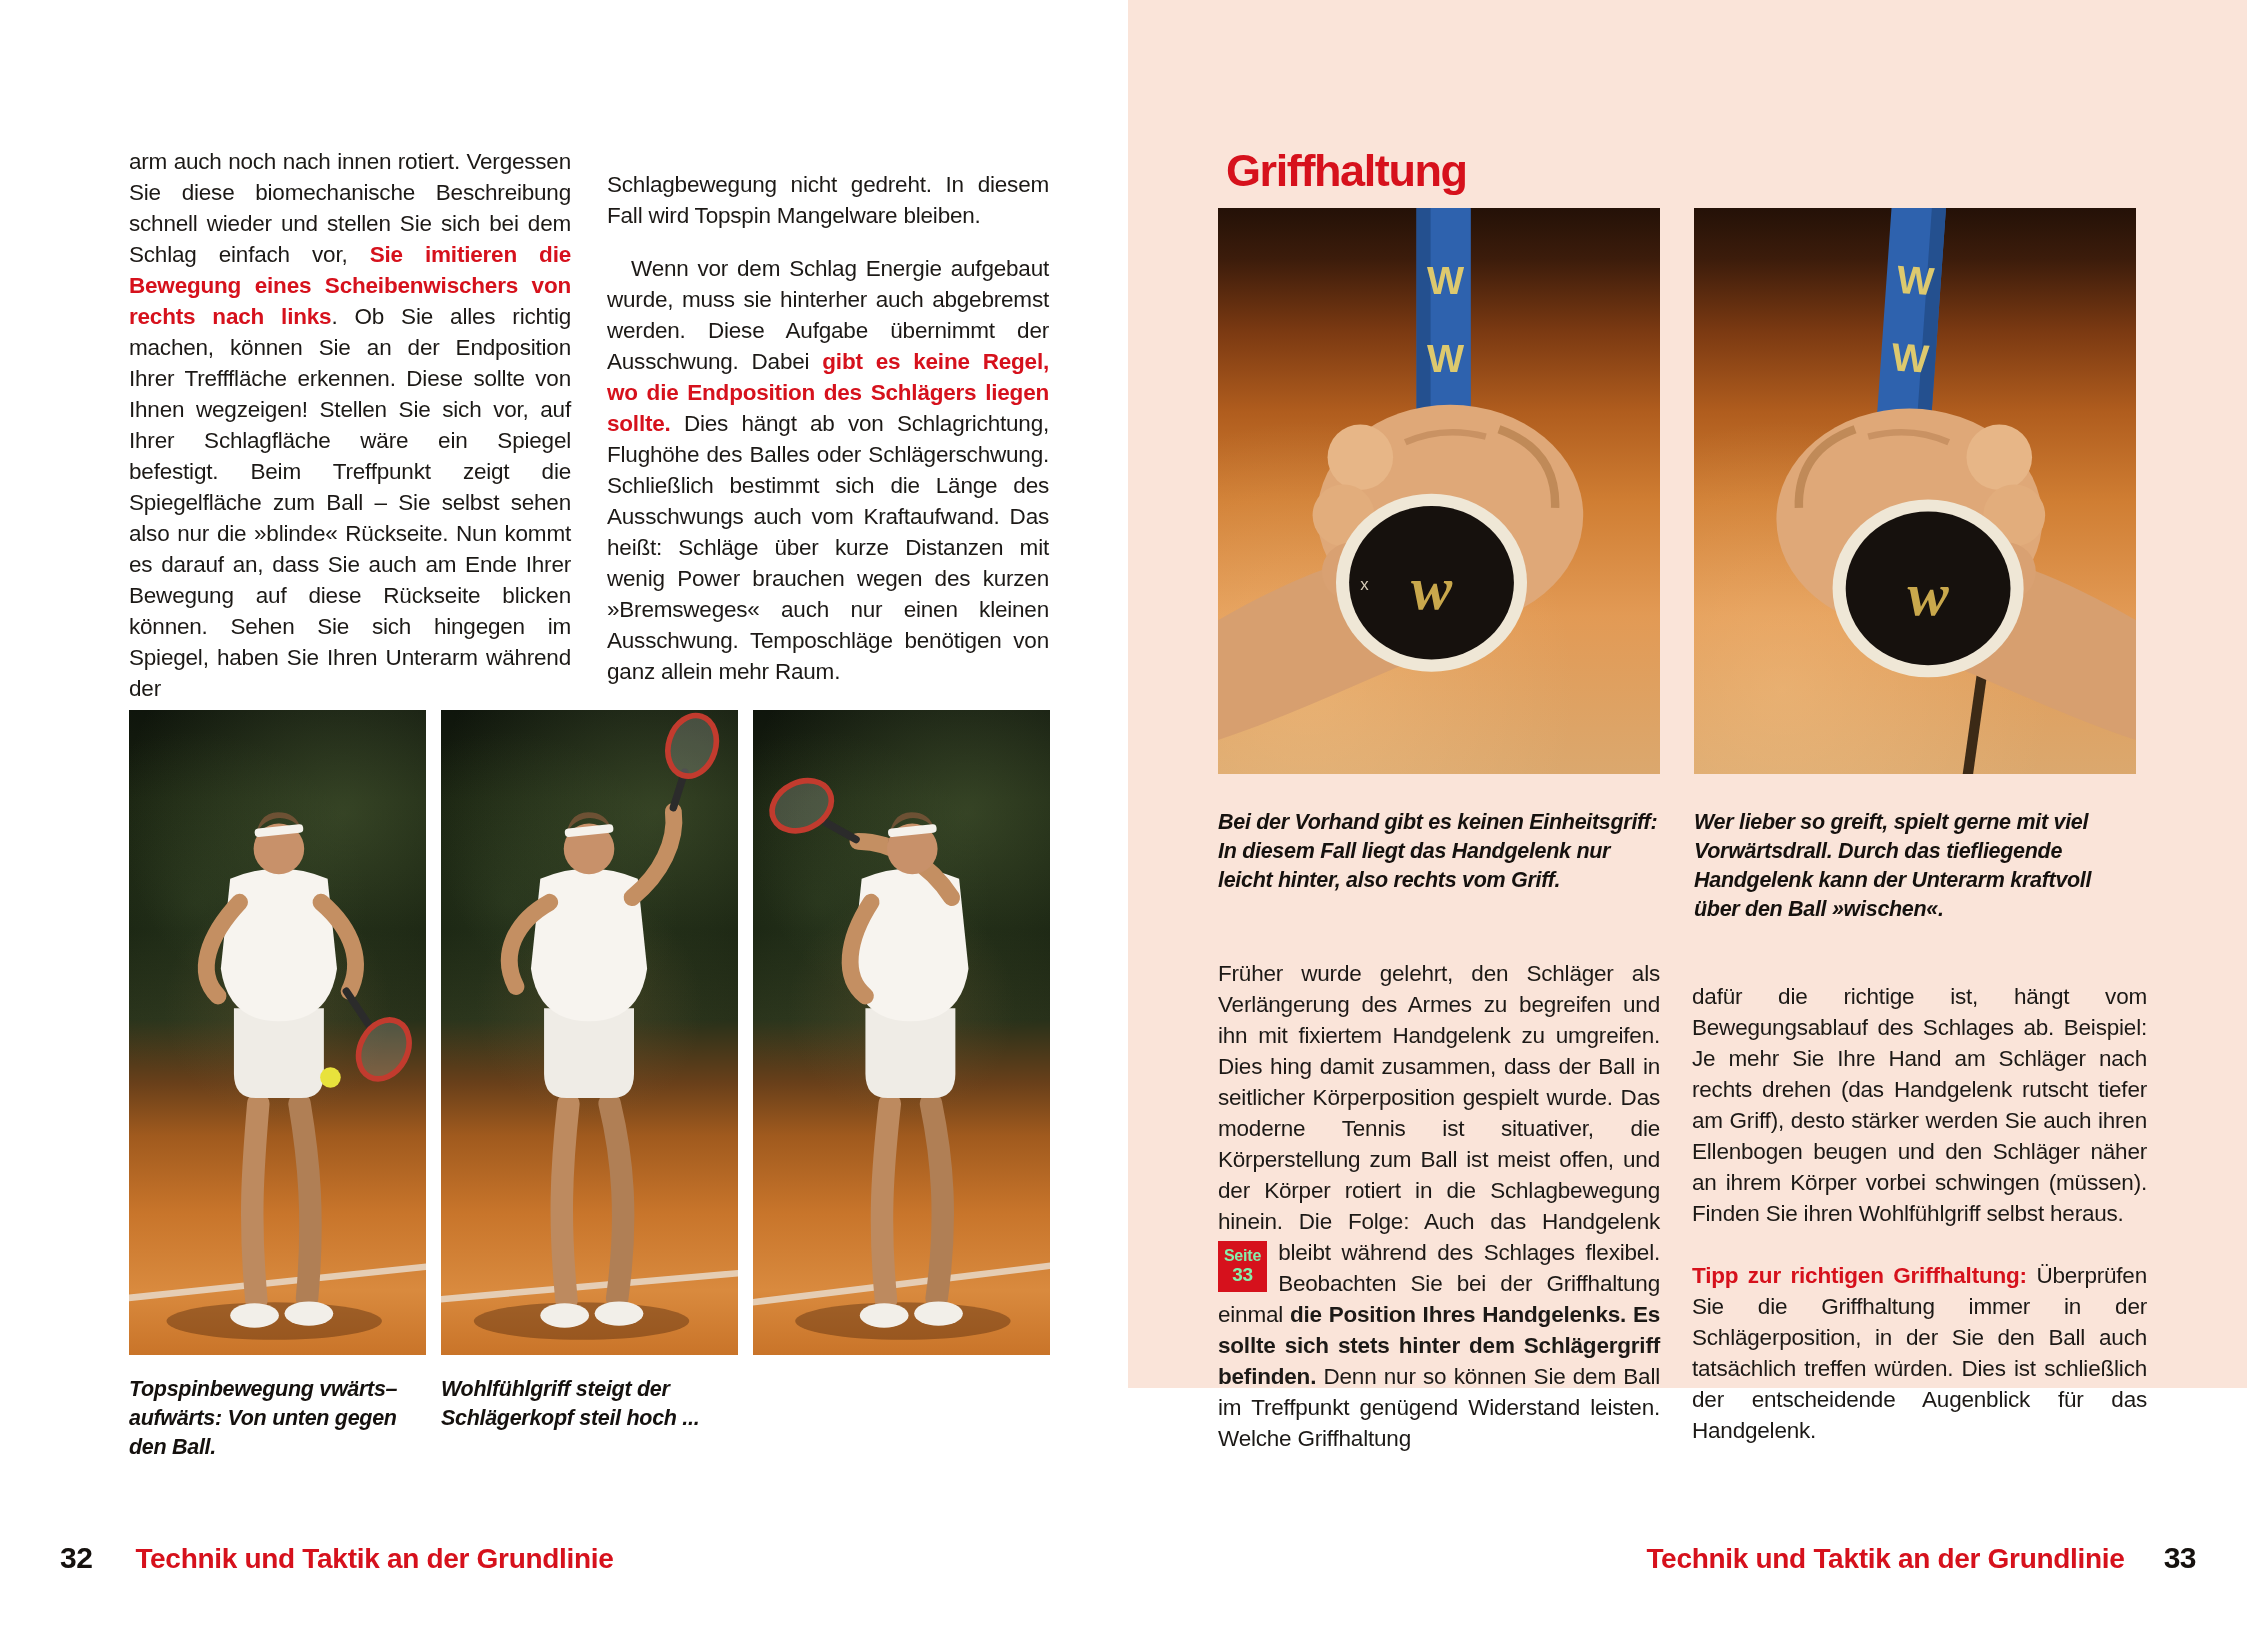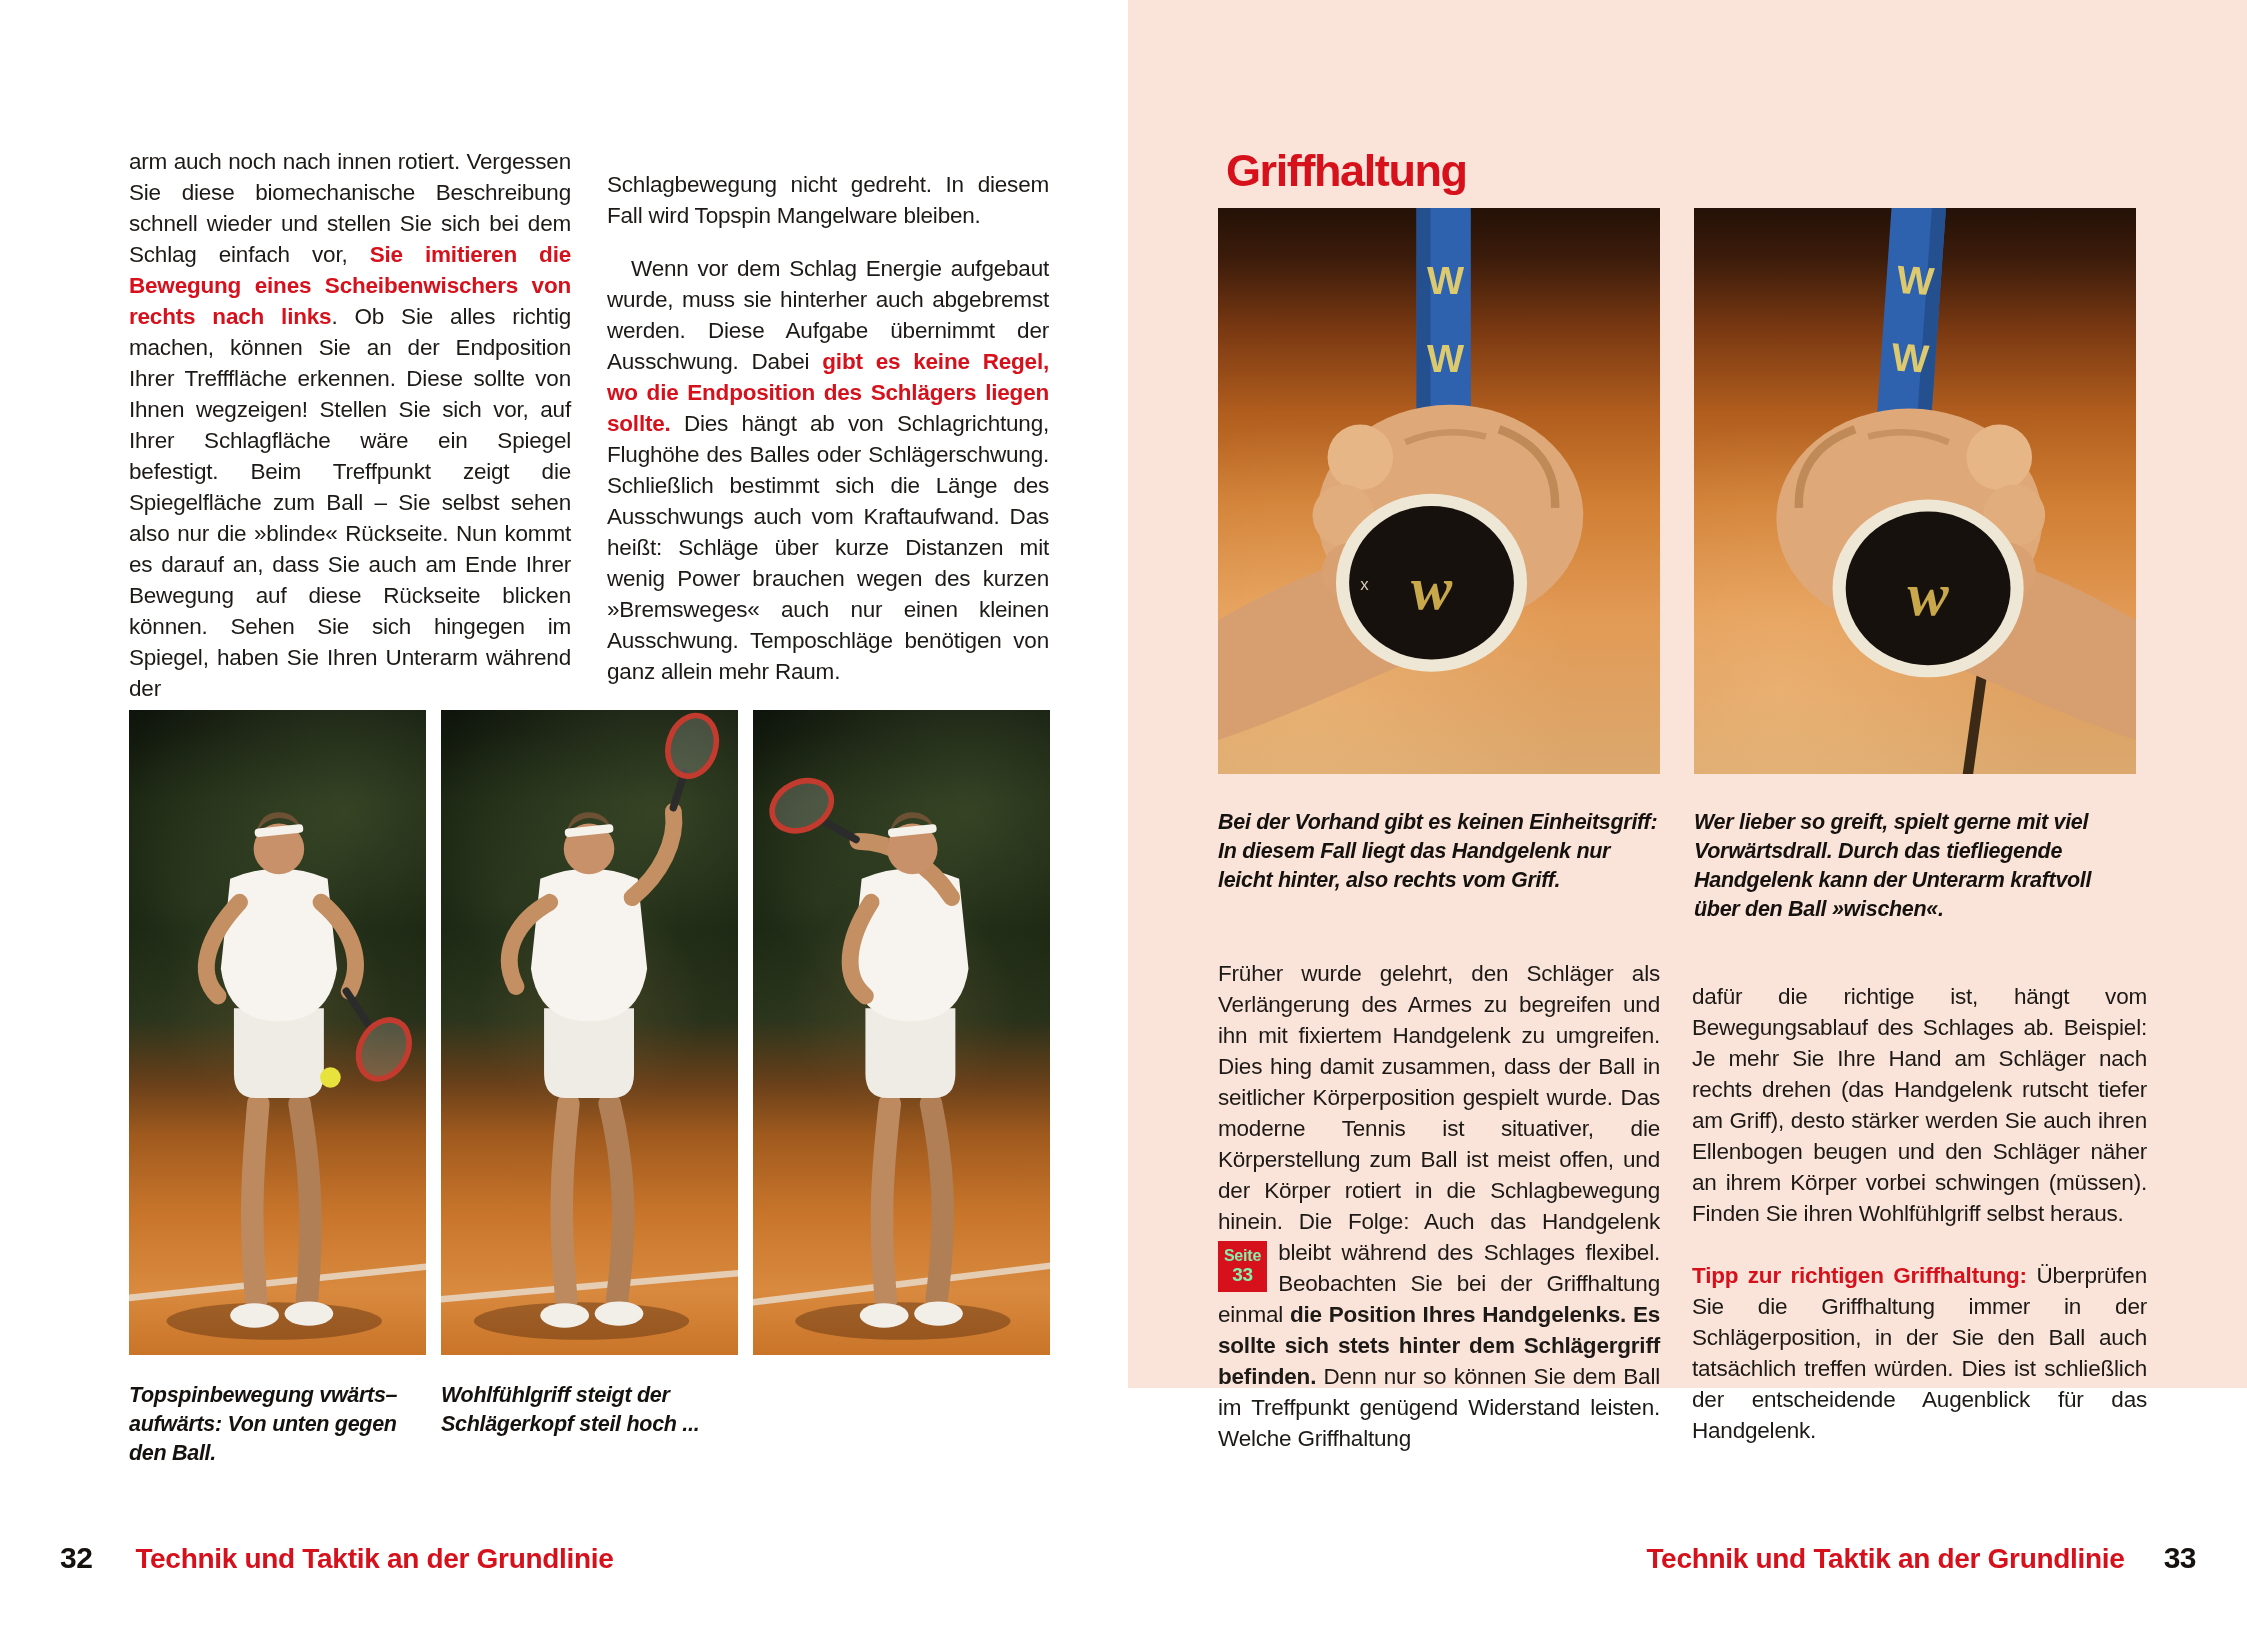--- a/index.html
+++ b/index.html
@@ -25,21 +25,21 @@
   .lp-photo{
     width:297px;height:645px;position:relative;overflow:hidden;margin:0;
     background:
       radial-gradient(circle at 72% 16%, rgba(125,150,88,0.30), transparent 38%),
       radial-gradient(circle at 22% 30%, rgba(95,120,70,0.22), transparent 34%),
       radial-gradient(circle at 50% 46%, rgba(140,110,60,0.25), transparent 30%),
       linear-gradient(180deg,#0f150c 0%,#17200f 14%,#131c0d 34%,#28311a 48%,#6a401a 58%,#a05a1e 66%,#c8752b 78%,#d98a3e 90%,#c97429 100%);
   }
   .lp-photo svg{position:absolute;left:0;top:0;}
 
-  .lp-captions{position:absolute;left:129px;top:1375px;display:flex;gap:15px;margin-top:6px;}
+  .lp-captions{position:absolute;left:129px;top:1375px;display:flex;gap:15px;}
   .caption{font-size:21.5px;line-height:29px;font-weight:bold;font-style:italic;color:#15110e;letter-spacing:-0.3px;}
   .lp-captions .caption{width:297px;text-align:left;}
 
   
   .lp-footer{position:absolute;left:60px;top:1541px;display:flex;align-items:baseline;}
   .rp-footer{position:absolute;right:52px;top:1541px;display:flex;align-items:baseline;gap:39px;}
   .footer-num{font-size:30px;font-weight:bold;color:#15110e;letter-spacing:-0.5px;}
   .footer-title{font-size:28px;font-weight:bold;color:#d6111c;letter-spacing:-0.3px;}
   .lp-footer .footer-title{margin-left:43px;}
 

